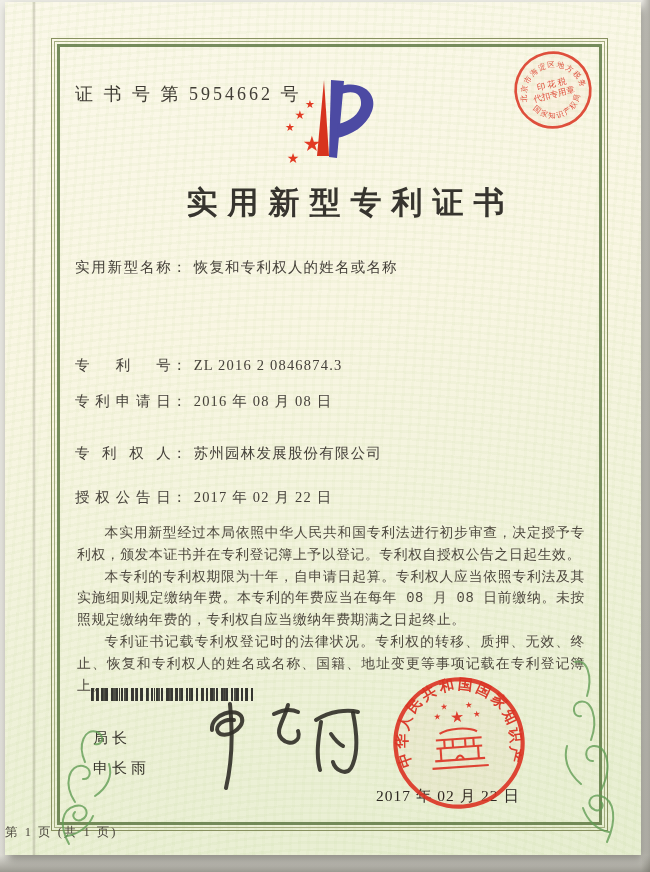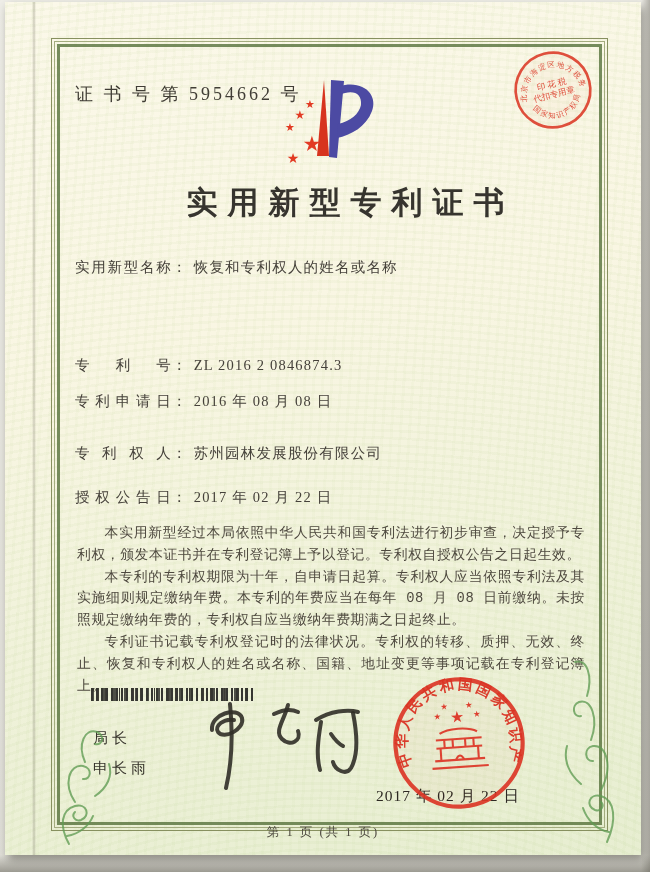--- a/index.html
+++ b/index.html
@@ -62,21 +62,21 @@
   .seal{position:absolute;left:381px;top:668px;width:146px;height:146px;transform:rotate(-4deg);z-index:7;}
   .seal-date{position:absolute;left:371px;top:784px;font-size:15.5px;letter-spacing:1px;color:#2d2923;z-index:6;}
 
   .tax-stamp{position:absolute;left:491px;top:31px;width:114px;height:114px;transform:rotate(-14deg);opacity:.93;z-index:8;}
 
   .flourish{position:absolute;z-index:3;}
   .flourish path{stroke:#5f9b52;stroke-width:2;fill:none;stroke-linecap:round;opacity:.78;}
   .fl-left{left:50px;top:676px;width:68px;height:168px;}
   .fl-right{left:550px;top:606px;width:66px;height:236px;transform:scaleX(-1);}
 
-  .footer{position:absolute;left:0;right:0;top:822px;text-align:center;
+  .footer{position:absolute;left:0;right:0;top:822px;
     font-size:12.5px;letter-spacing:2px;color:#4d493f;}
 
   .star{font-family:"DejaVu Sans",sans-serif;}
 </style>
 </head>
 <body>
 
 <div class="scan">
   <div class="paper">
     <div class="paper-fold"></div>

